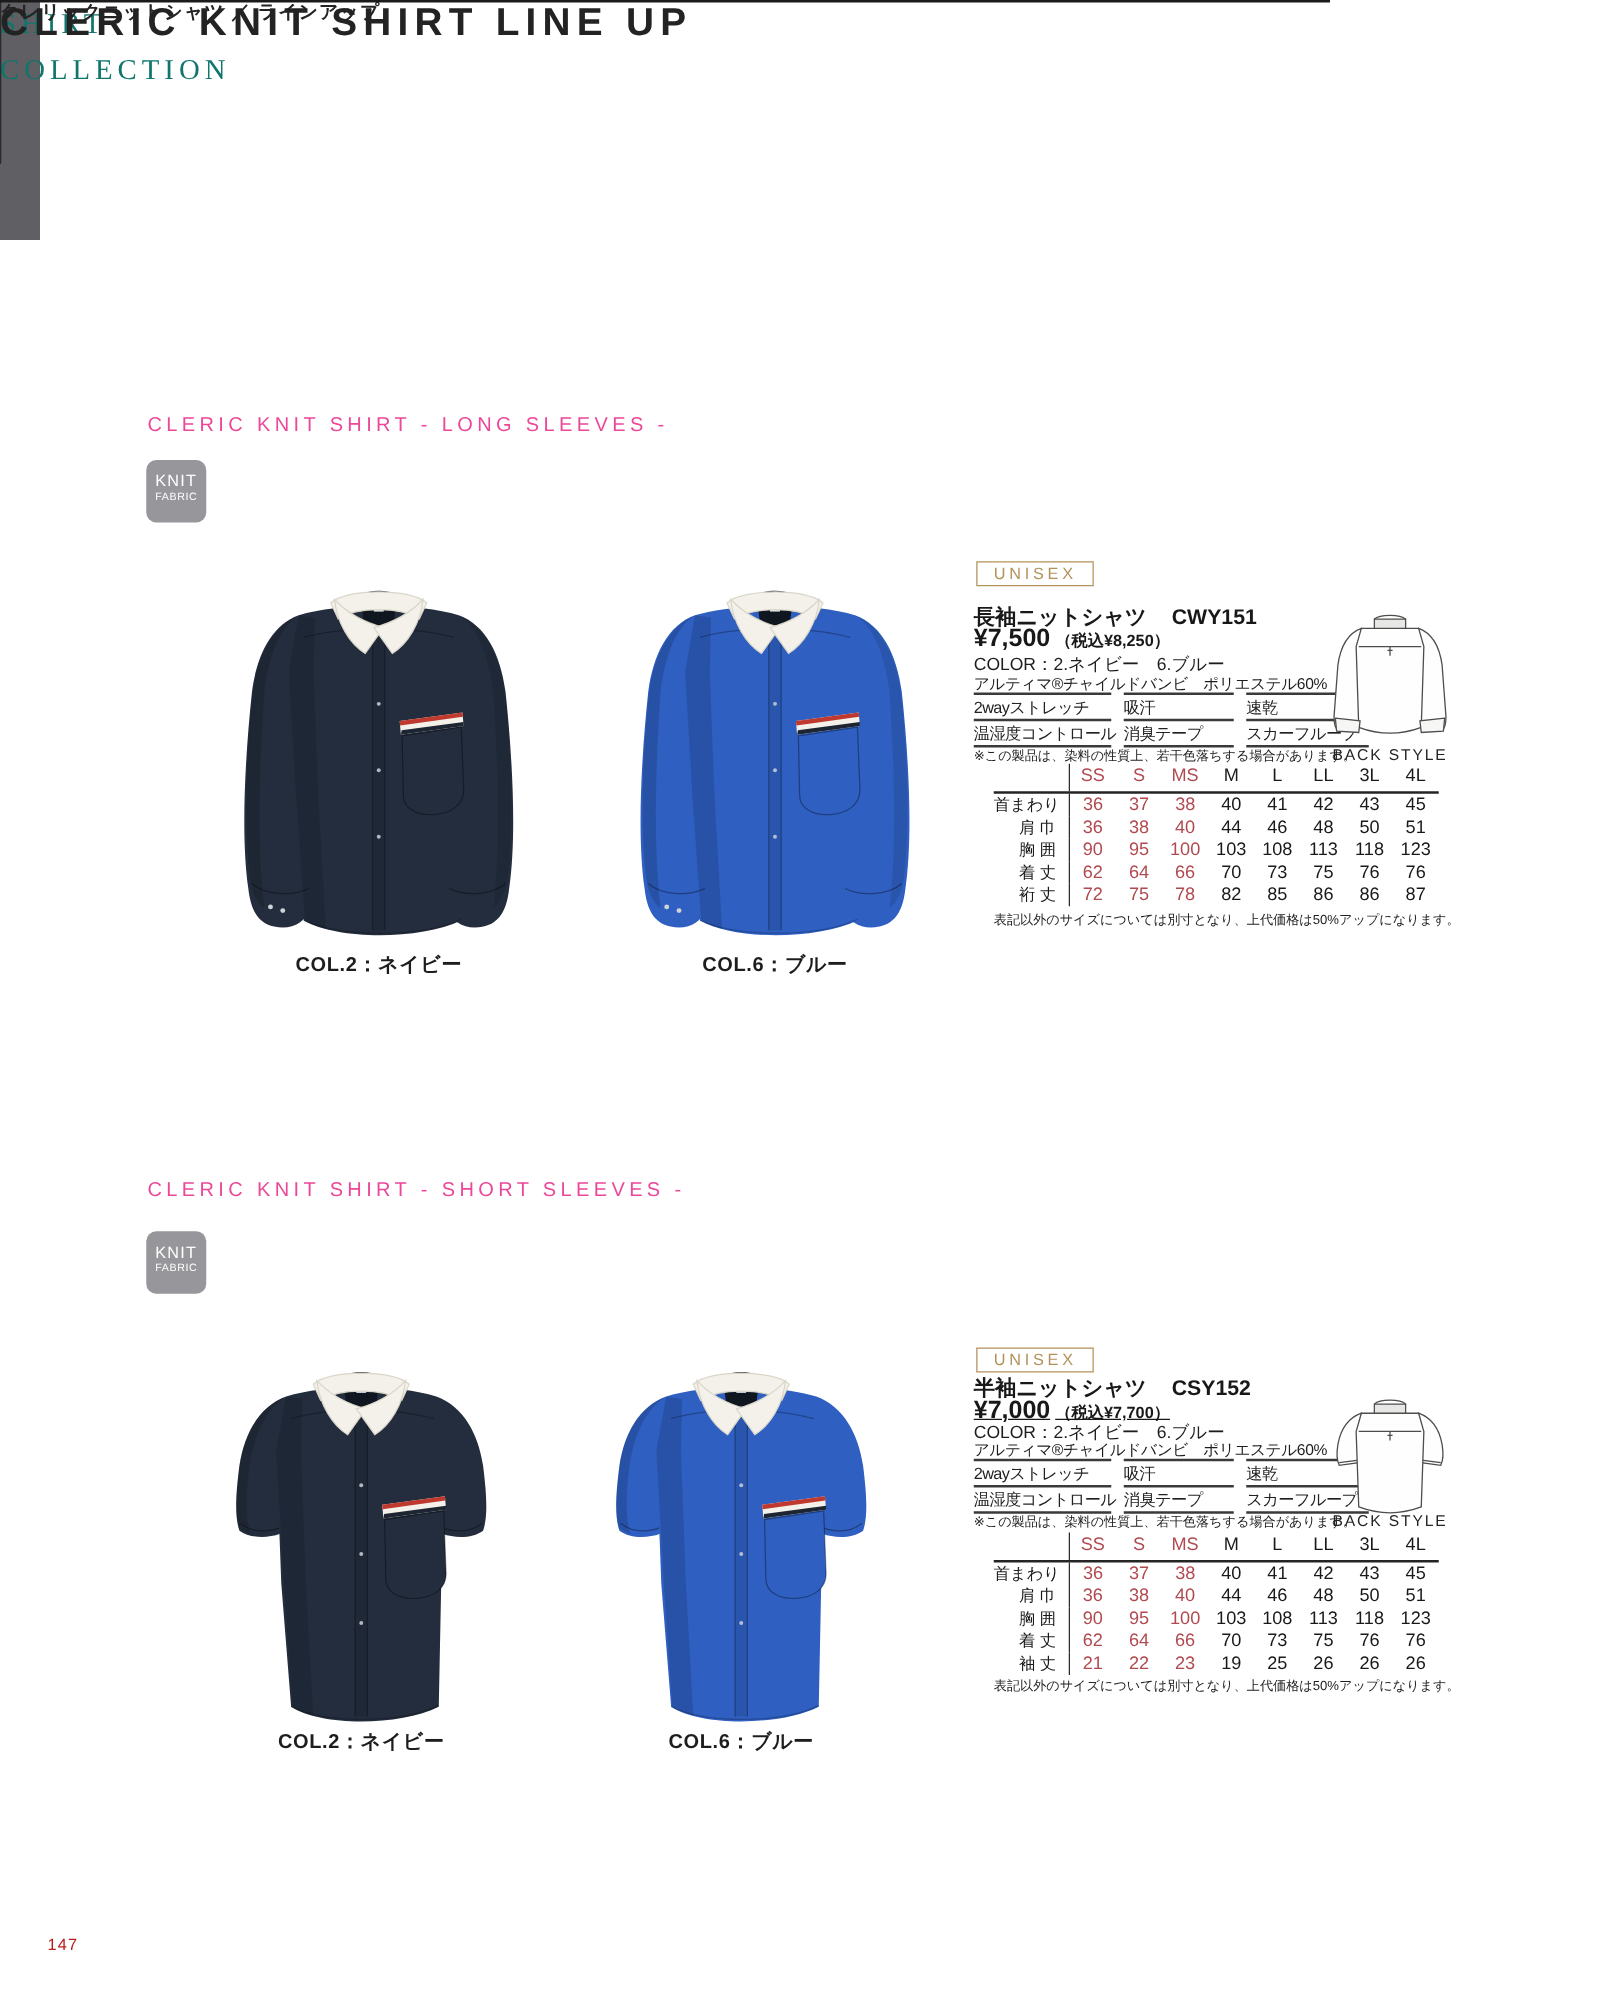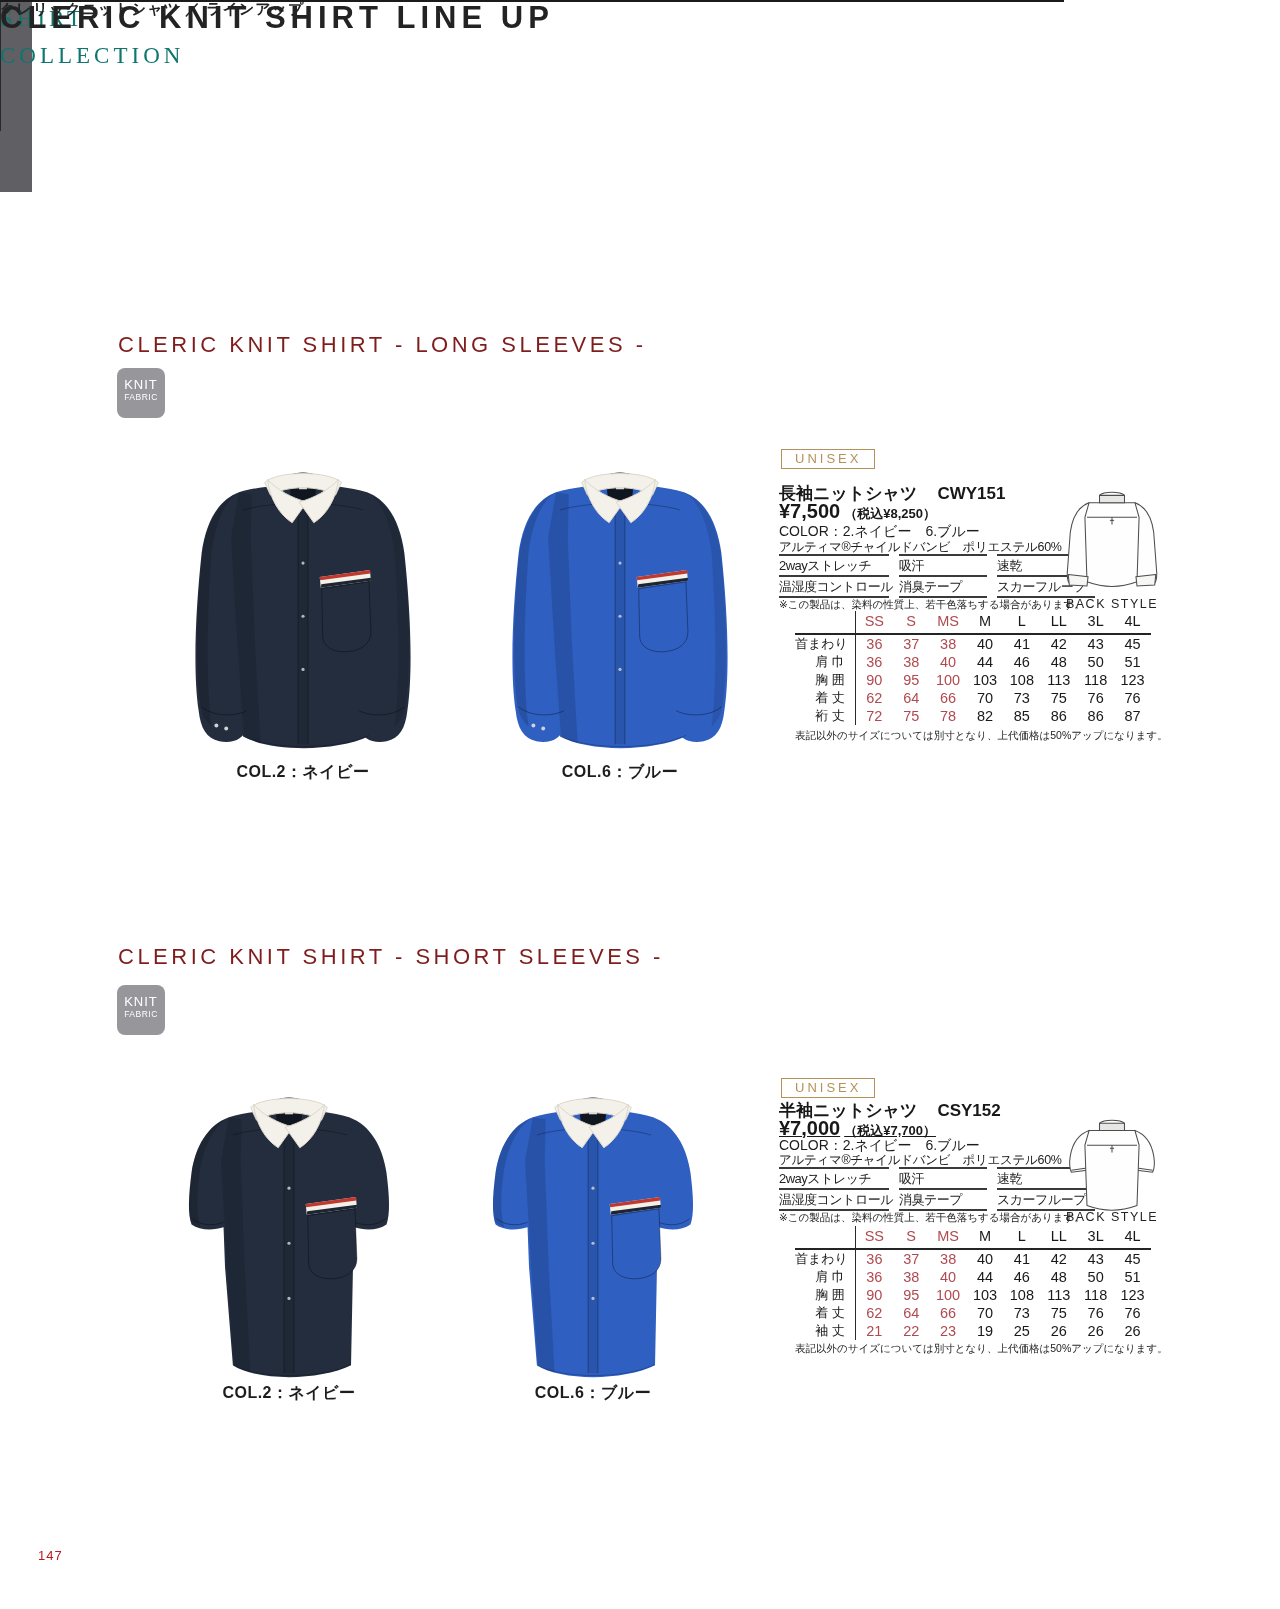--- a/index.html
+++ b/index.html
@@ -12,21 +12,21 @@
 
   
   .side-tab { left:0; top:95; width:32px; height:192px; background:var(--tab-gray); }
   .collection-title { left:120; top:120; font-size:23px; letter-spacing:4px; line-height:37px; color:#0f766e; font-weight:500; white-space:pre-line;font-family:Liberation Serif, serif; }
   .v-divider { left:394; top:96; width:1px; height:131px; background:#2a2a2a; }
   .main-title { left:443; top:121; font-size:31px; font-weight:bold; letter-spacing:5px; color:#232323; white-space:nowrap; }
   .main-subtitle { left:446; top:171; font-size:15px; font-weight:bold; letter-spacing:1px; color:#232323; }
   .header-rule { left:108; top:226; width:1064px; height:2px; background:#1b1b1b; }
 
   
-  .section-heading { font-size:22px; letter-spacing:3.5px; color:#7f1d1d; white-space:nowrap; }
+  .section-heading { font-size:16px; letter-spacing:3.5px; color:#ec4899; white-space:nowrap; }
   .knit-badge {
     width:48px; height:50px; border-radius:8px; background:var(--badge-gray);
     color:#fff; text-align:center; box-sizing:border-box; padding-top:9px;
   }
   .knit-badge .l1 { font-size:13px; letter-spacing:1px; line-height:15px; }
   .knit-badge .l2 { font-size:8.5px; letter-spacing:0.5px; line-height:11px; }
 
   .shirt-box { width:286px; height:315px; }
   .shirt-box svg { width:100%; height:100%; display:block; }
   .shirt-caption { width:286px; text-align:center; font-size:16px; font-weight:bold; color:#1d1d1d; letter-spacing:0.5px; }

